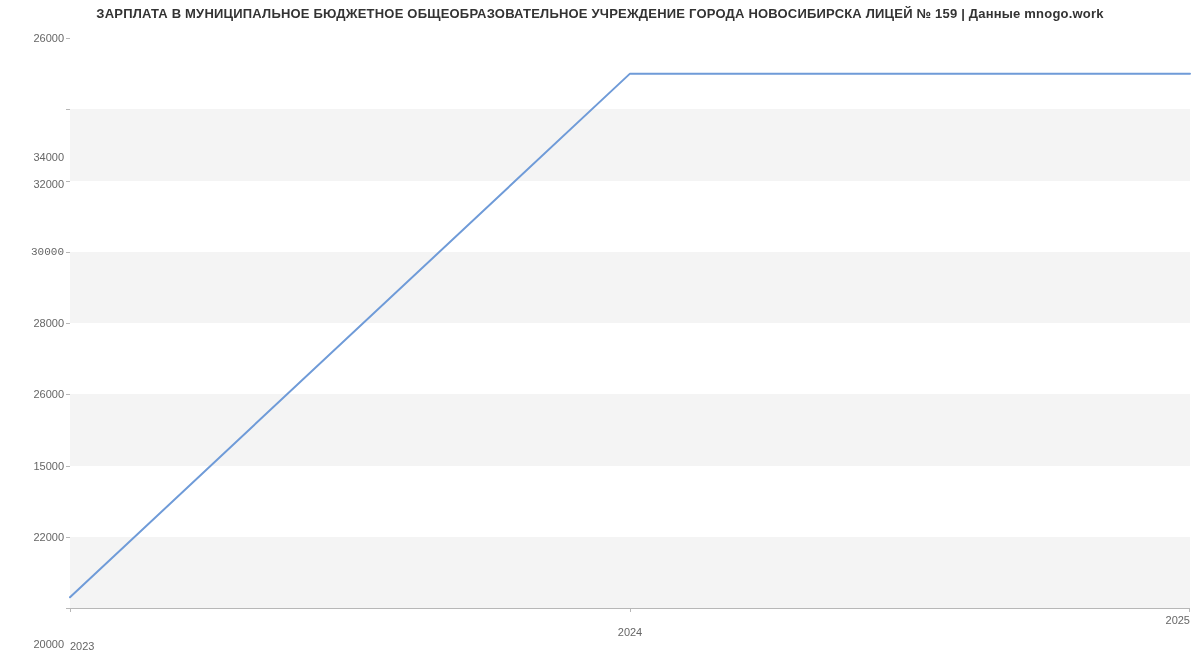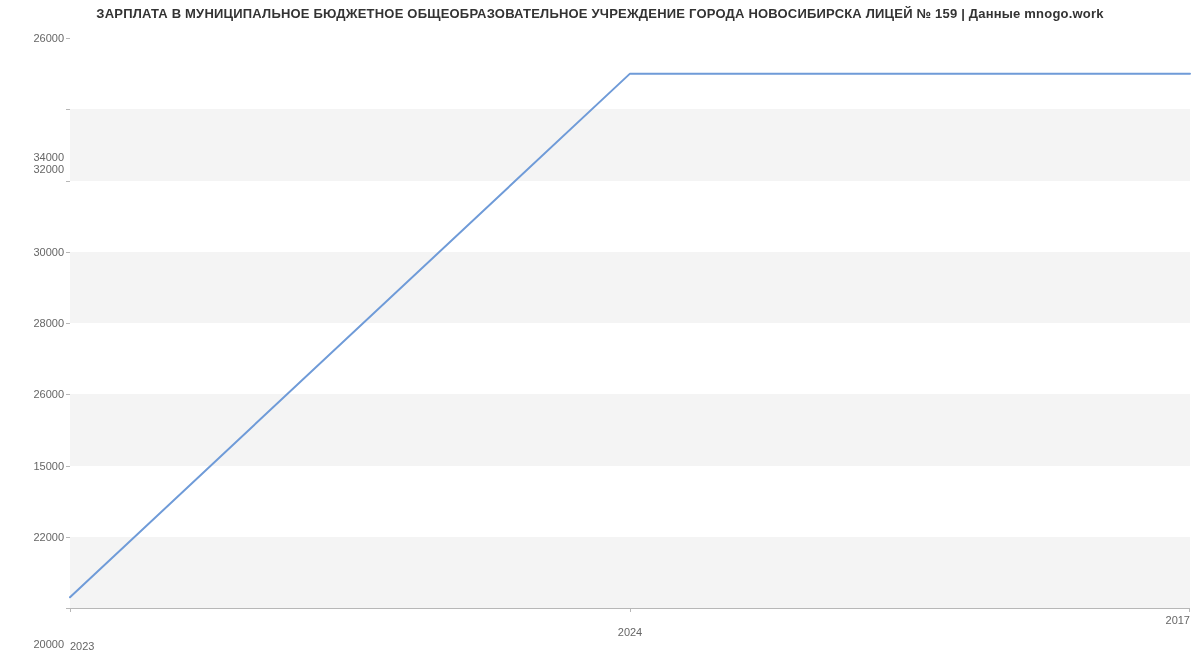--- a/index.html
+++ b/index.html
@@ -86,38 +86,38 @@
 <body>
 
 <div class="chart-wrap">
   <div class="title">ЗАРПЛАТА В МУНИЦИПАЛЬНОЕ БЮДЖЕТНОЕ ОБЩЕОБРАЗОВАТЕЛЬНОЕ УЧРЕЖДЕНИЕ ГОРОДА НОВОСИБИРСКА ЛИЦЕЙ № 159 | Данные mnogo.work</div>
 
   <div class="y-tick-label" style="top:644px;">20000</div>
   <div class="y-tick-label" style="top:536.75px;">22000</div>
   <div class="y-tick-label" style="top:465.5px;">15000</div>
   <div class="y-tick-label" style="top:394.25px;text-align:right;">26000</div>
   <div class="y-tick-label" style="top:323px;">28000</div>
-  <div class="y-tick-label" style="top:251.75px;">30000</div>
-  <div class="y-tick-label" style="top:169px;">32000</div>
+  <div class="y-tick-label" style="top:251.75px;font-family:Liberation Mono, monospace;">30000</div>
+  <div class="y-tick-label" style="top:184px;">32000</div>
   <div class="y-tick-label" style="top:109.25px;margin-top:48px;">34000</div>
   <div class="y-tick-label" style="top:38px;">26000</div>
 
   <div class="y-tick-mark" style="top:608px;"></div>
   <div class="y-tick-mark" style="top:536.75px;"></div>
   <div class="y-tick-mark" style="top:465.5px;"></div>
   <div class="y-tick-mark" style="top:394.25px;"></div>
   <div class="y-tick-mark" style="top:323px;"></div>
   <div class="y-tick-mark" style="top:251.75px;"></div>
   <div class="y-tick-mark" style="top:180.5px;"></div>
   <div class="y-tick-mark" style="top:109.25px;"></div>
   <div class="y-tick-mark" style="top:38px;"></div>
 
   <div class="x-tick-label" style="left:70px;transform:none;margin-top:26px;">2023</div>
   <div class="x-tick-label" style="left:630px;margin-top:12px;">2024</div>
-  <div class="x-tick-label" style="left:1190px;transform:translateX(-100%);">2017</div>
+  <div class="x-tick-label" style="left:1190px;transform:translateX(-100%);">2025</div>
 
   <div class="x-tick-mark" style="left:70px;"></div>
   <div class="x-tick-mark" style="left:630px;"></div>
   <div class="x-tick-mark" style="left:1189px;"></div>
 
   <div class="plot">
 
     <div class="band" style="top:498.75px;height:71.25px;"></div>
     <div class="band" style="top:356.25px;height:71.25px;"></div>
     <div class="band" style="top:213.75px;height:71.25px;"></div>

